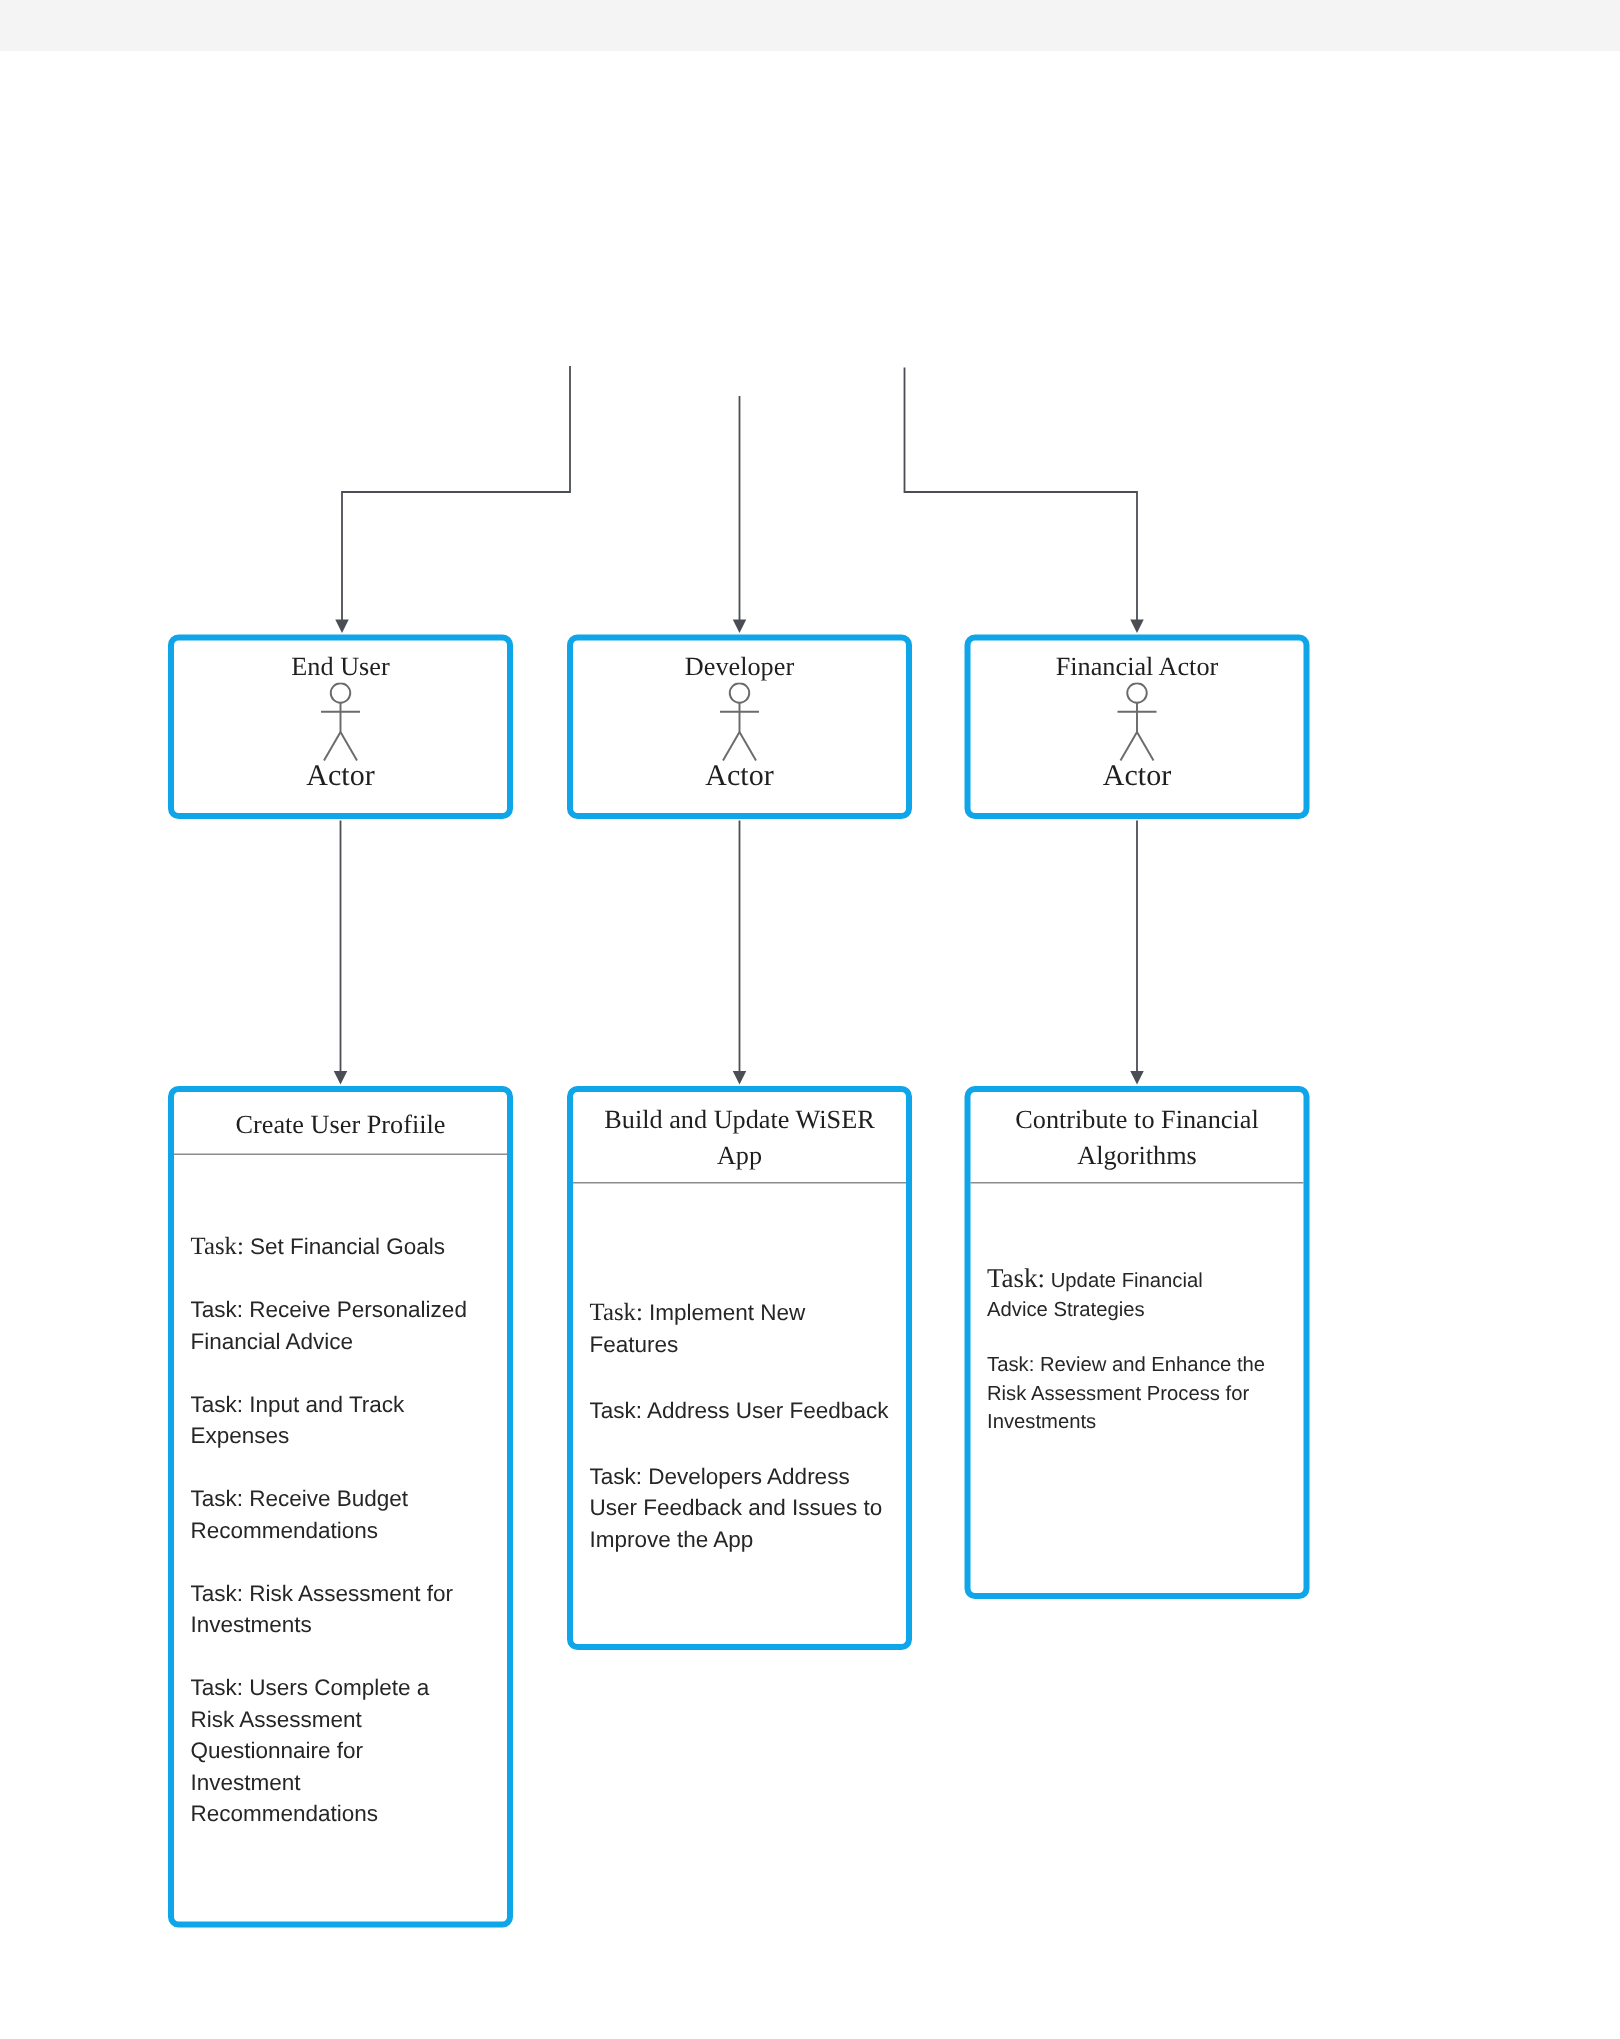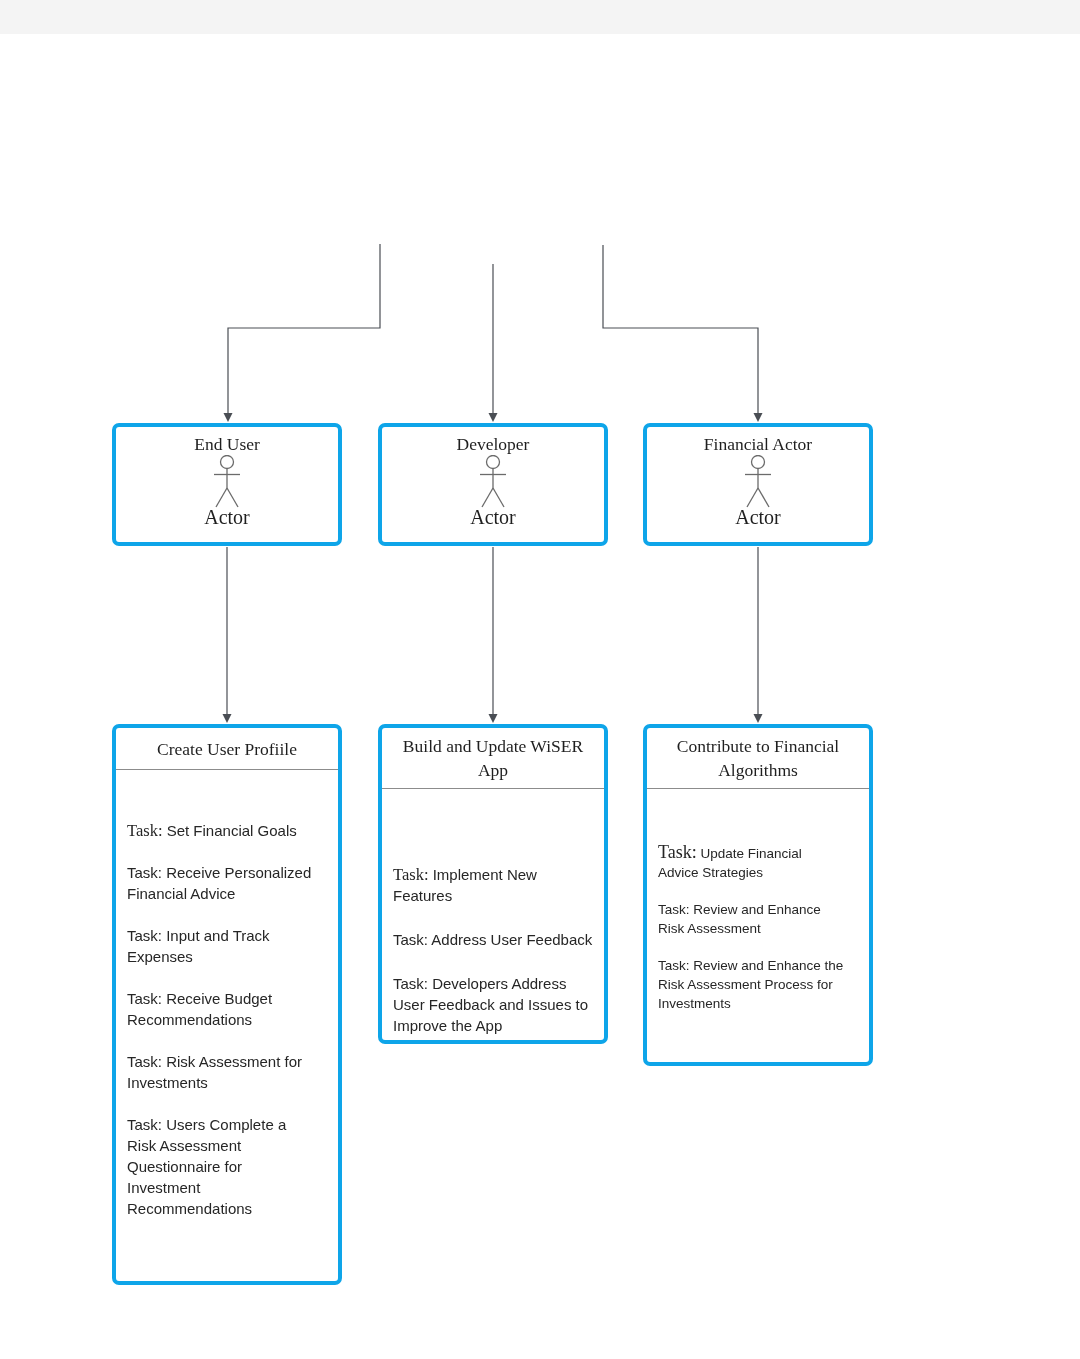--- a/index.html
+++ b/index.html
@@ -29,21 +29,21 @@
   
   .actor-box { width:230px; height:123px; top:423px; display:flex; flex-direction:column; align-items:center; }
   .a1 { left:112px; } .a2 { left:378px; } .a3 { left:643px; }
   .actor-title { font-family:"Liberation Serif", serif; font-size:17.5px; margin-top:7px; line-height:20px; }
   .figure { display:block; margin-top:1px; }
   .actor-label { font-family:"Liberation Serif", serif; font-size:20px; line-height:19px; }
 
   
   .task-box { width:230px; top:724px; }
   .b1 { left:112px; height:561px; }
-  .b2 { left:378px; height:320px; }
+  .b2 { left:378px; height:376px; }
   .b3 { left:643px; height:342px; }
   .box-head {
     font-family:"Liberation Serif", serif; font-size:17.5px; line-height:24px;
     display:flex; align-items:center; justify-content:center; text-align:center;
     border-bottom:1px solid #8c8c8c; box-sizing:border-box; padding:0 14px;
   }
   .b1 .box-head { height:42px; }
   .b2 .box-head, .b3 .box-head { height:61px; }
 
   .task-body { padding-left:11px; color:#262626; }
@@ -148,17 +148,16 @@
       <p class="task first"><span class="tp">Task:</span><span> Implement New Features</span></p>
       <p class="task"><span class="tp">Task:</span><span> Address User Feedback</span></p>
       <p class="task"><span class="tp">Task:</span><span> Developers Address User Feedback and Issues to Improve the App</span></p>
     </div>
   </div>
 
   <div class="node task-box b3">
     <div class="box-head">Contribute to Financial Algorithms</div>
     <div class="task-body">
       <p class="task first"><span class="tp">Task:</span><span> Update Financial Advice Strategies</span></p>
-      <p class="task"><span class="tp">Task:</span><span> Review and Enhance Risk Assessment</span></p>
       <p class="task"><span class="tp">Task:</span><span> Review and Enhance the Risk Assessment Process for Investments</span></p>
     </div>
   </div>
 </div>
 
 </body></html>

